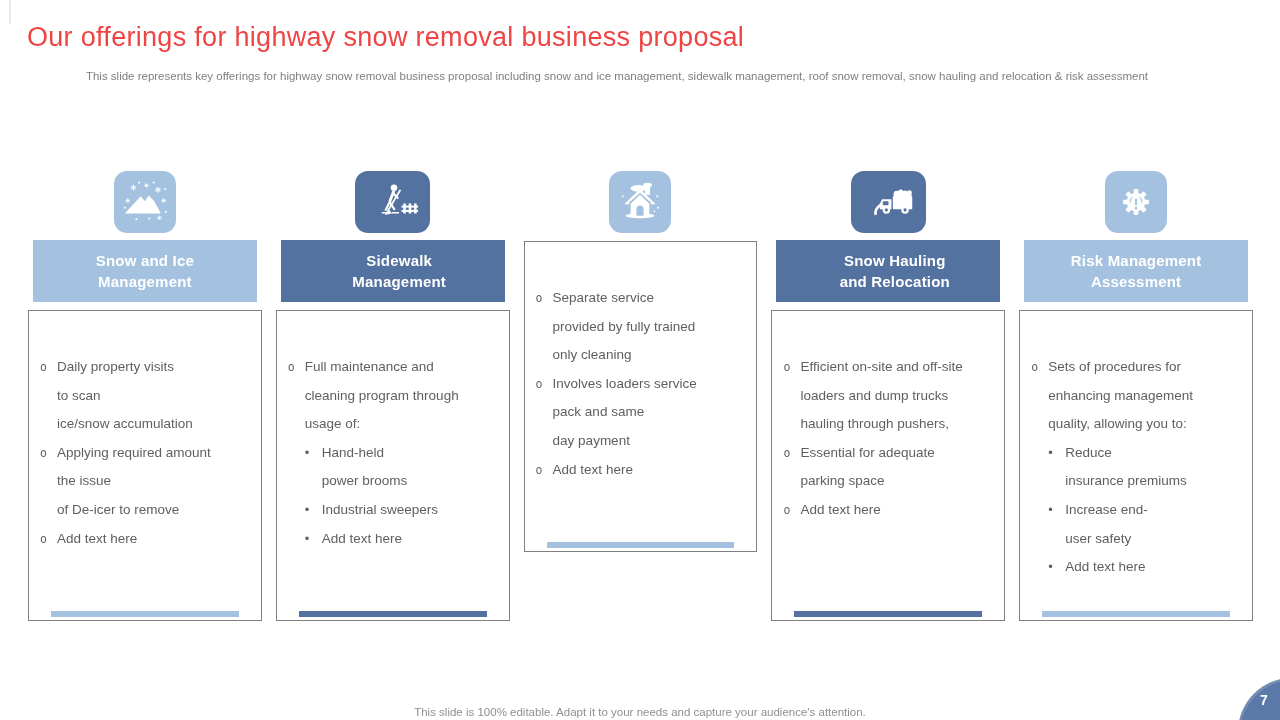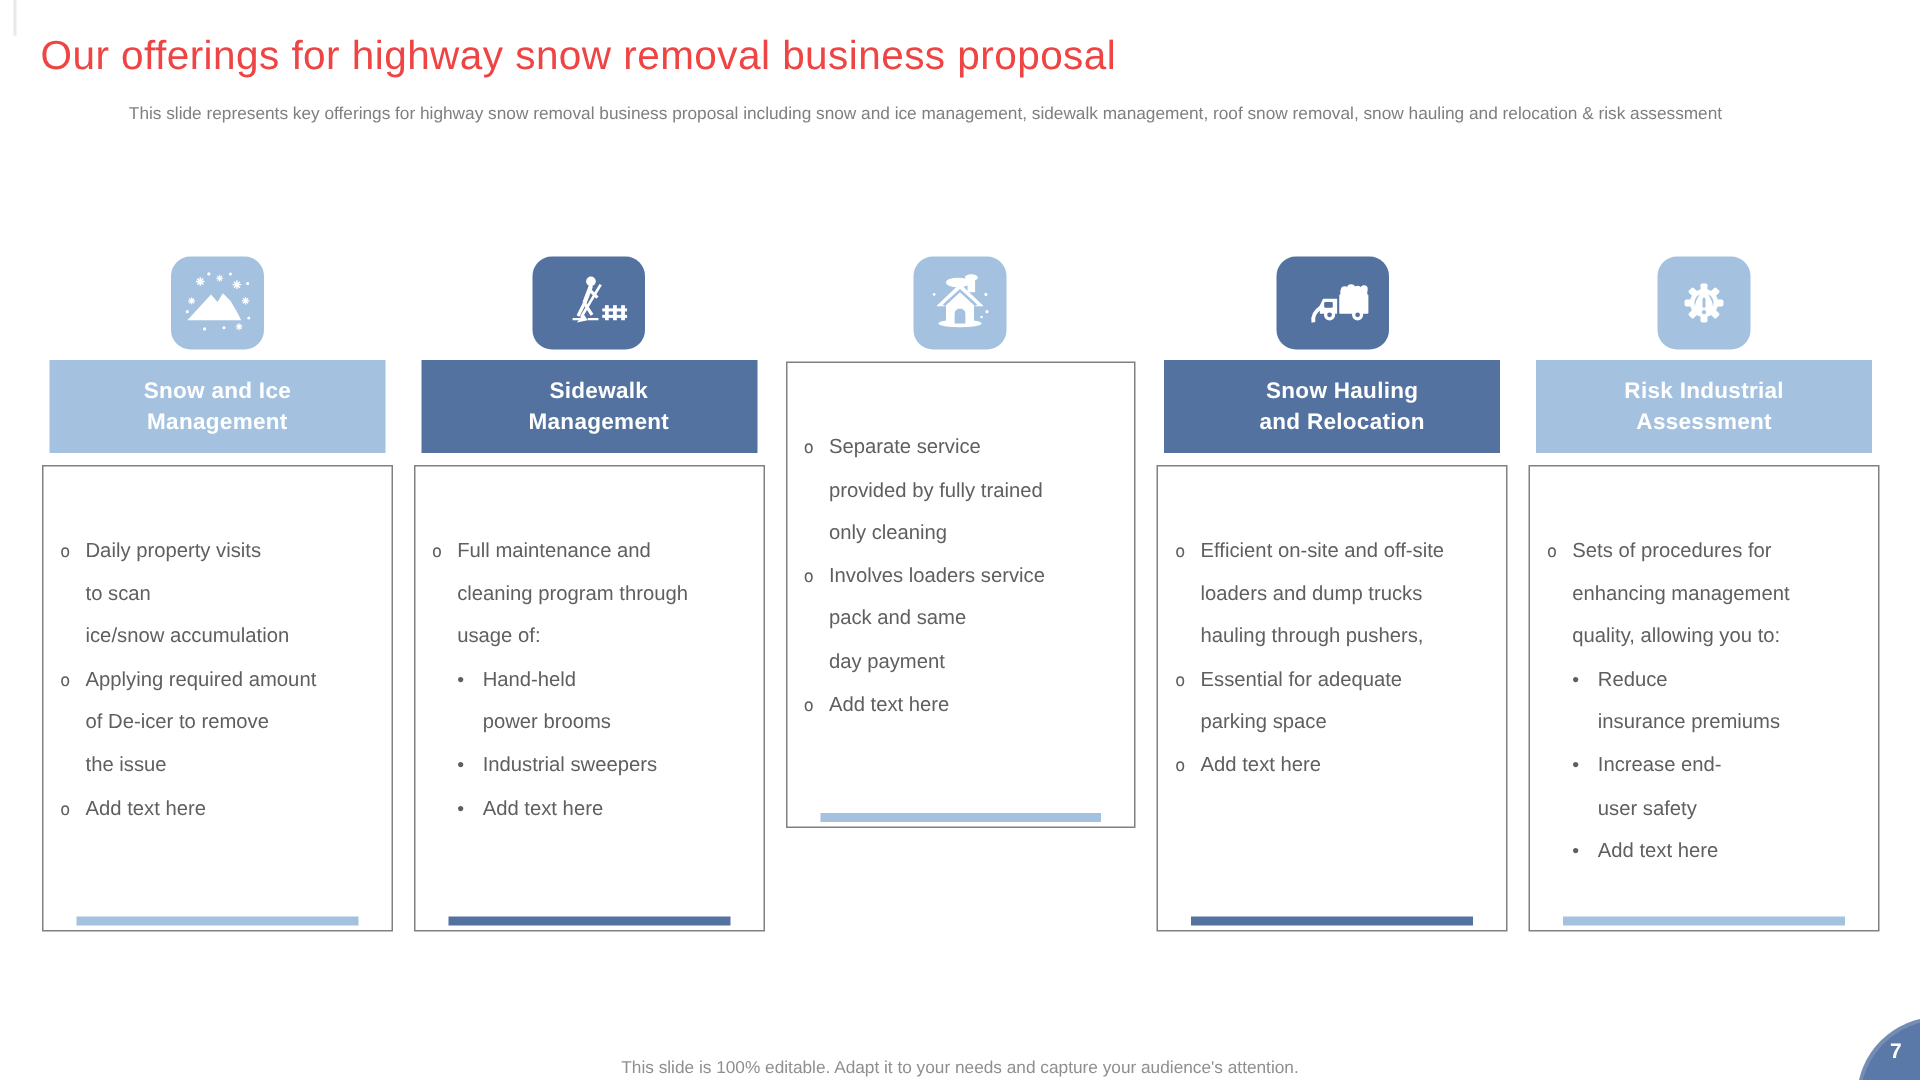--- a/index.html
+++ b/index.html
@@ -90,25 +90,25 @@
             <div class="b-row">
               <span class="marker"></span>
               <span>ice/snow accumulation</span>
             </div>
             <div class="b-row">
               <span class="marker">o</span>
               <span>Applying required amount</span>
             </div>
             <div class="b-row">
               <span class="marker"></span>
+              <span>the issue</span>
+            </div>
+            <div class="b-row">
+              <span class="marker"></span>
               <span>of De-icer to remove</span>
-            </div>
-            <div class="b-row">
-              <span class="marker"></span>
-              <span>the issue</span>
             </div>
             <div class="b-row">
               <span class="marker">o</span>
               <span>Add text here</span>
             </div>
           </div>
         <div class="accent-bar light-bg"></div>
       </div>
     </div>
 
@@ -287,21 +287,21 @@
             <rect x="41" y="28.8" width="9" height="6.4" rx="1.5" transform="rotate(45 32 32)"></rect>
             <circle cx="32" cy="32" r="13"></circle>
           </g>
           <circle class="cut" cx="32" cy="32" r="9"></circle>
           <path class="wht" d="M32,18 C36.5,25 40.5,30 40.5,36.5 A8.5,8.5 0 1 1 23.5,36.5 C23.5,30 27.5,25 32,18 Z"></path>
           <rect class="cut" x="30.6" y="27" width="2.8" height="9.5" rx="1.4"></rect>
           <circle class="cut" cx="32" cy="40.5" r="1.9"></circle>
         </svg>
       </div>
       <div class="band light-bg">
-        <span>Risk Industrial</span>
+        <span>Risk Management</span>
         <span>Assessment</span>
       </div>
       <div class="card">
         <div>
             <div class="b-row">
               <span class="marker">o</span>
               <span>Sets of procedures for</span>
             </div>
             <div class="b-row">
               <span class="marker"></span>

